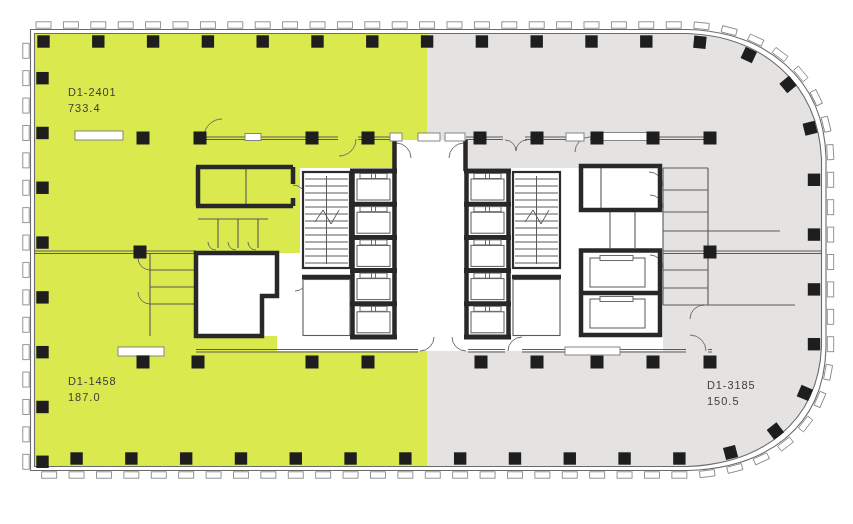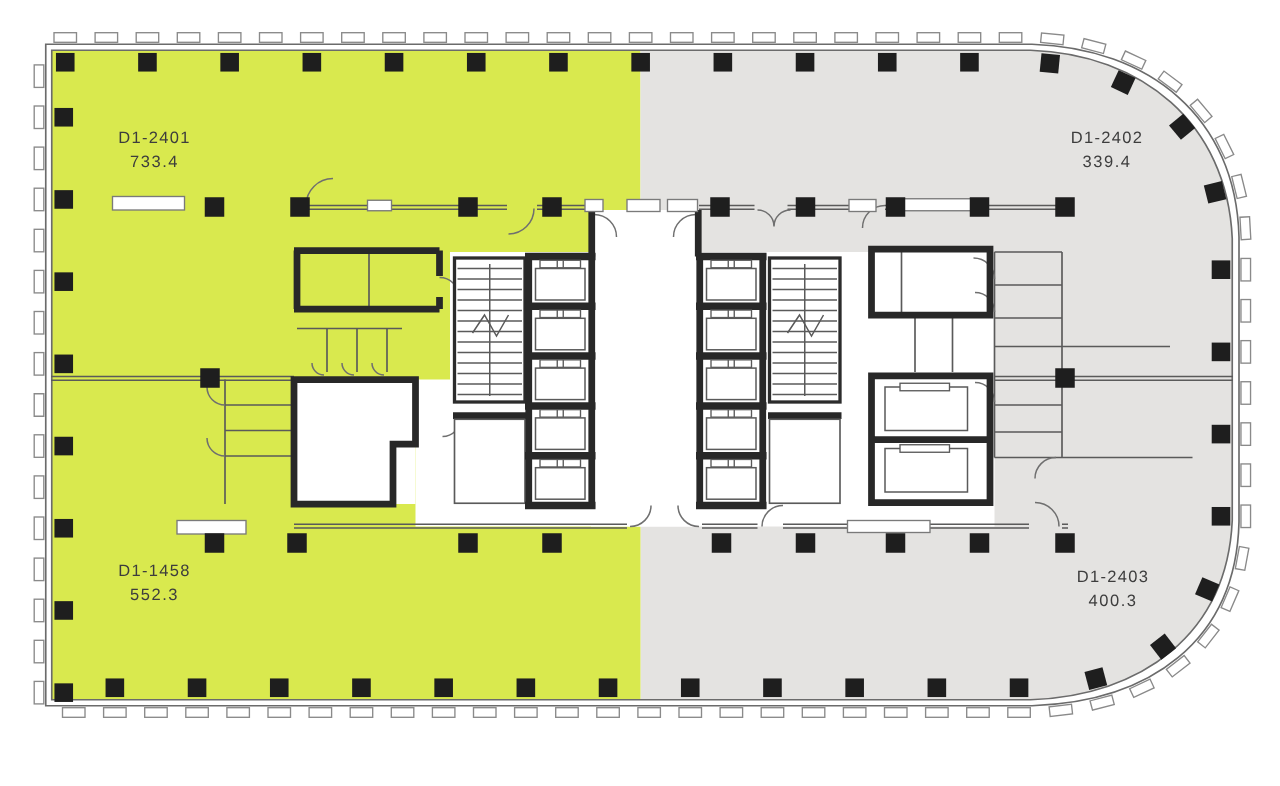--- a/index.html
+++ b/index.html
@@ -1,19 +1,19 @@
 <!DOCTYPE html>
 <html><head>
 <meta charset="utf-8">
 <style>
   html,body{margin:0;padding:0;background:#ffffff;}
   .stage{position:relative;width:853px;height:524px;background:#ffffff;overflow:hidden;
          font-family:"Liberation Sans", sans-serif;}
   .stage svg{position:absolute;left:0;top:0;}
-  .unit-label{position:absolute;width:70px;text-align:center;color:#3d3d3d;
+  .unit-label{position:absolute;width:70px;color:#3d3d3d;
               font-size:11px;line-height:16px;letter-spacing:.9px;font-weight:400;}
   .unit-label .area{letter-spacing:1px;}
 </style>
 </head>
 <body>
 
 <div class="stage">
 
 <svg id="plan" width="853" height="524" viewBox="0 0 853 524">
   <defs>
@@ -367,26 +367,22 @@
         <rect x="590.5" y="355.5" width="13" height="13" fill="#1e1e1e"></rect>
         <rect x="646.5" y="355.5" width="13" height="13" fill="#1e1e1e"></rect>
         <rect x="703.5" y="355.5" width="13" height="13" fill="#1e1e1e"></rect>
       </g>
 </svg>
 
 <div class="unit-label" style="left:68px;top:84px">
   <div>D1-2401</div>
   <div class="area">733.4</div>
 </div>
-<div class="unit-label" style="left:703px;top:84px">
-  <div>D1-2402</div>
-  <div class="area">339.4</div>
-</div>
 <div class="unit-label" style="left:707px;top:377px">
-  <div>D1-2403</div>
-  <div class="area">400.3</div>
+  <div>D1-3185</div>
+  <div class="area">150.5</div>
 </div>
 <div class="unit-label" style="left:68px;top:373px">
   <div>D1-1458</div>
-  <div class="area">552.3</div>
+  <div class="area">187.0</div>
 </div>
 
 </div>
 
 </body></html>

